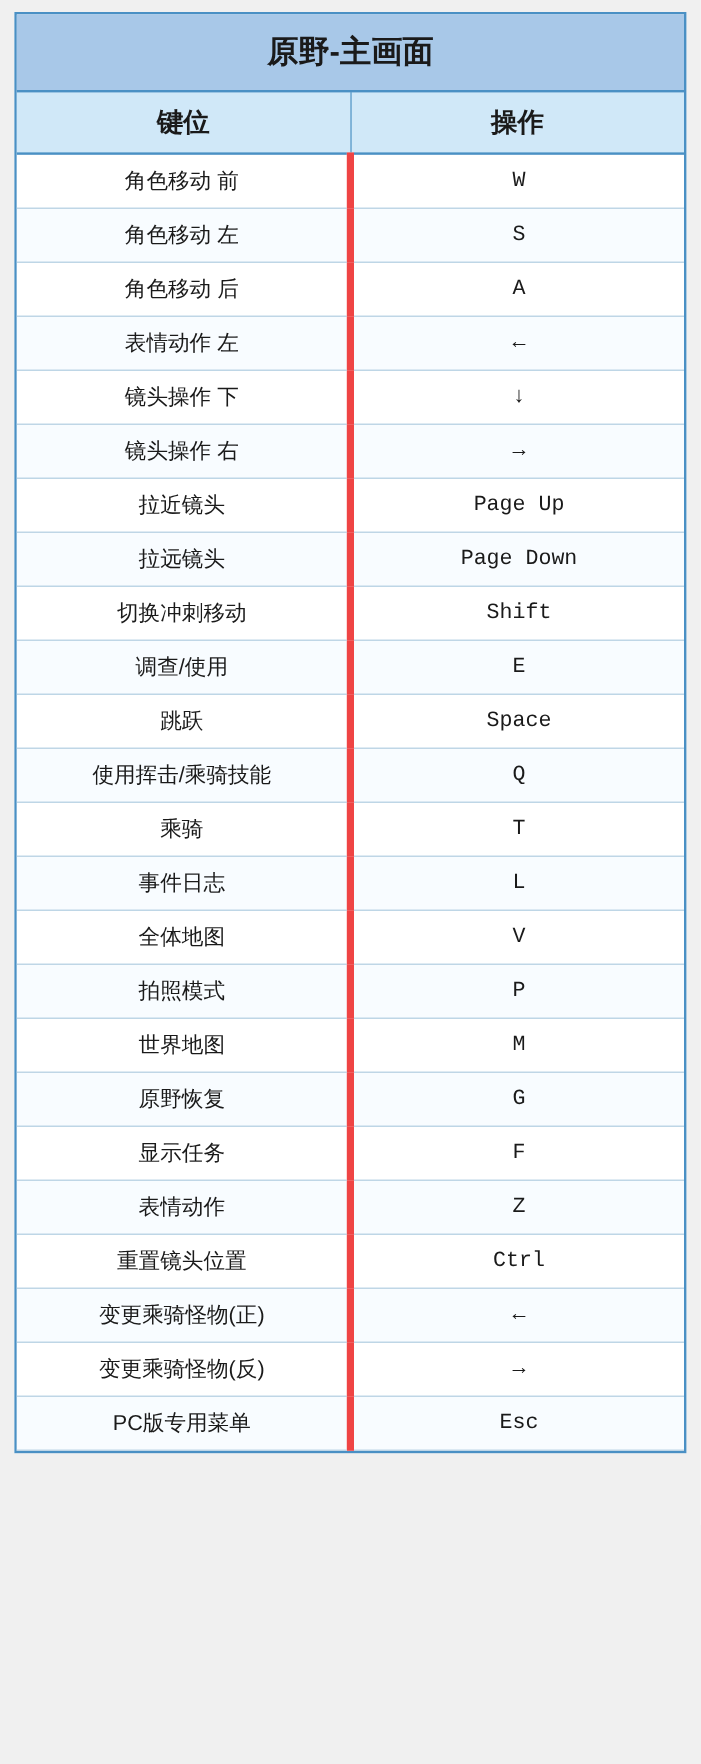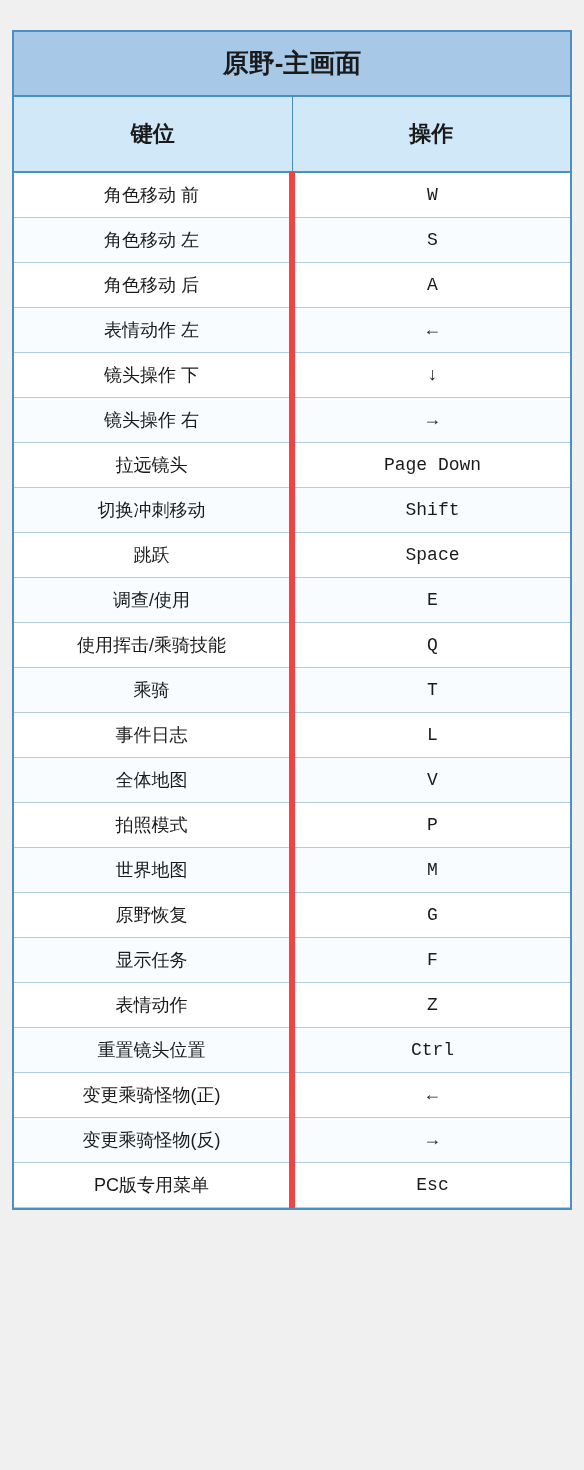--- a/index.html
+++ b/index.html
@@ -17,21 +17,20 @@
       justify-content: center;
       align-items: flex-start;
       padding: 10px;
     }
 
     .table-wrapper {
       width: 560px;
       border: 2px solid #4a90c4;
       border-collapse: collapse;
       background: #ffffff;
-      margin-top: 20px;
     }
 
     table {
       width: 100%;
       border-collapse: collapse;
     }
 
     .title-row td {
       background: #a8c8e8;
       text-align: center;
@@ -41,21 +40,21 @@
       padding: 14px 10px;
       border-bottom: 2px solid #4a90c4;
     }
 
     .header-row td {
       background: #d0e8f8;
       text-align: center;
       font-size: 22px;
       font-weight: bold;
       color: #1a1a1a;
-      padding: 22px 10px;
+      padding: 10px 10px;
       border-bottom: 2px solid #4a90c4;
     }
 
     .header-row td:first-child {
       border-right: 1px solid #4a90c4;
       width: 50%;
     }
 
     .data-row td {
       padding: 10px 10px;
@@ -120,34 +119,38 @@
         </tr>
         <tr class="data-row">
           <td>镜头操作 下</td>
           <td class="key-value">↓</td>
         </tr>
         <tr class="data-row">
           <td>镜头操作 右</td>
           <td class="key-value">→</td>
         </tr>
         <tr class="data-row">
+          <td>拉近镜头</td>
+          <td class="key-value">Page Up</td>
+        </tr>
+        <tr class="data-row">
           <td>拉远镜头</td>
           <td class="key-value">Page Down</td>
         </tr>
         <tr class="data-row">
           <td>切换冲刺移动</td>
           <td class="key-value">Shift</td>
         </tr>
         <tr class="data-row">
+          <td>调查/使用</td>
+          <td class="key-value">E</td>
+        </tr>
+        <tr class="data-row">
           <td>跳跃</td>
           <td class="key-value">Space</td>
-        </tr>
-        <tr class="data-row">
-          <td>调查/使用</td>
-          <td class="key-value">E</td>
         </tr>
         <tr class="data-row">
           <td>使用挥击/乘骑技能</td>
           <td class="key-value">Q</td>
         </tr>
         <tr class="data-row">
           <td>乘骑</td>
           <td class="key-value">T</td>
         </tr>
         <tr class="data-row">

